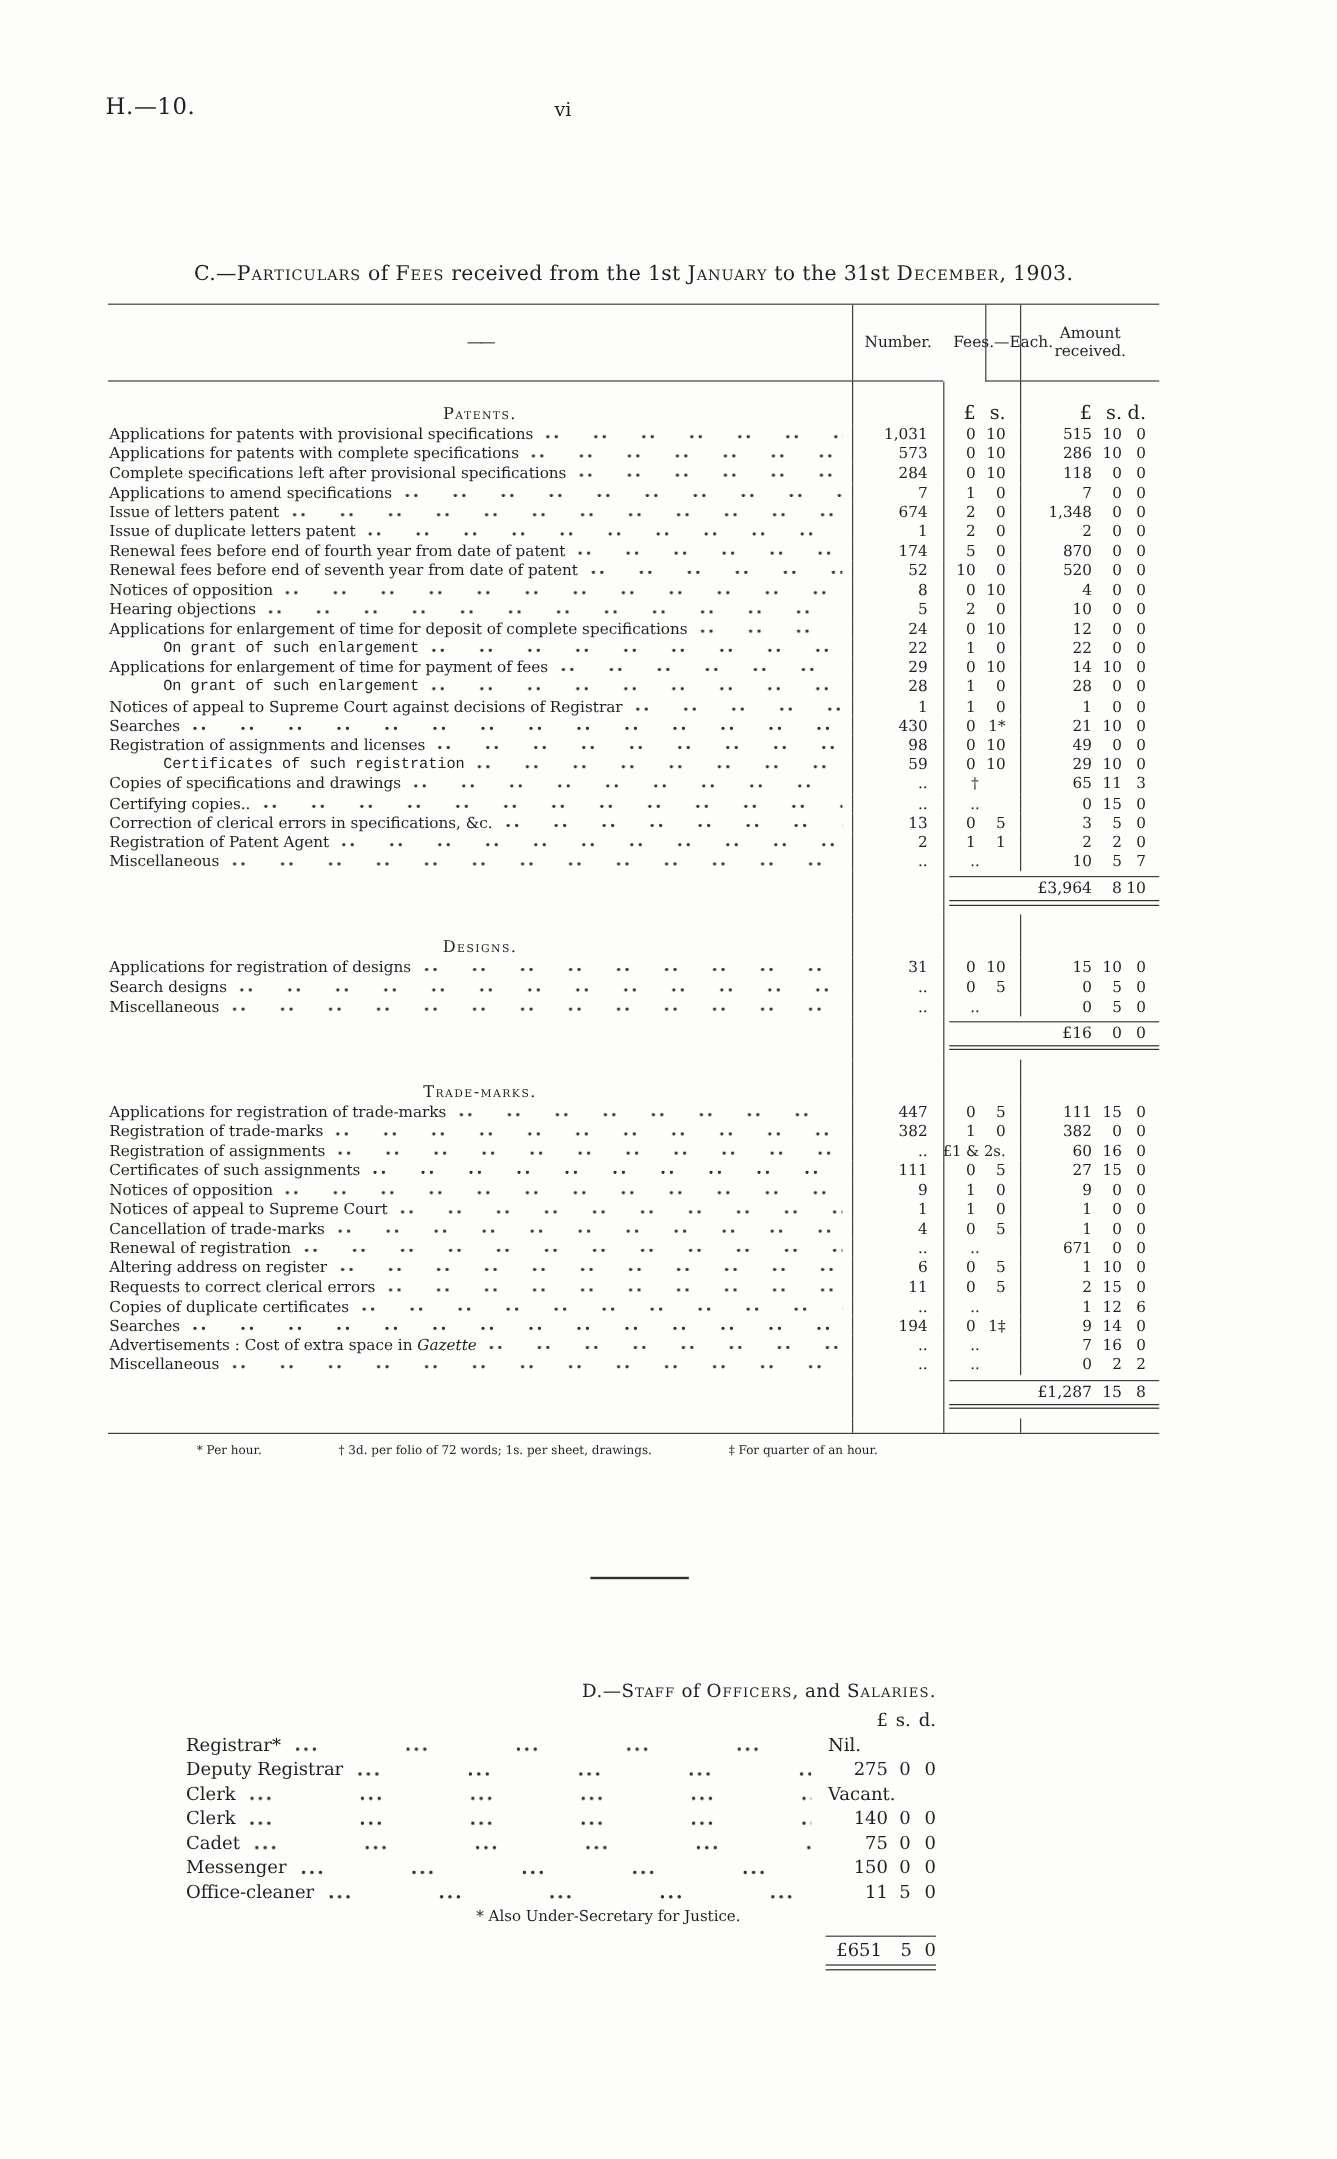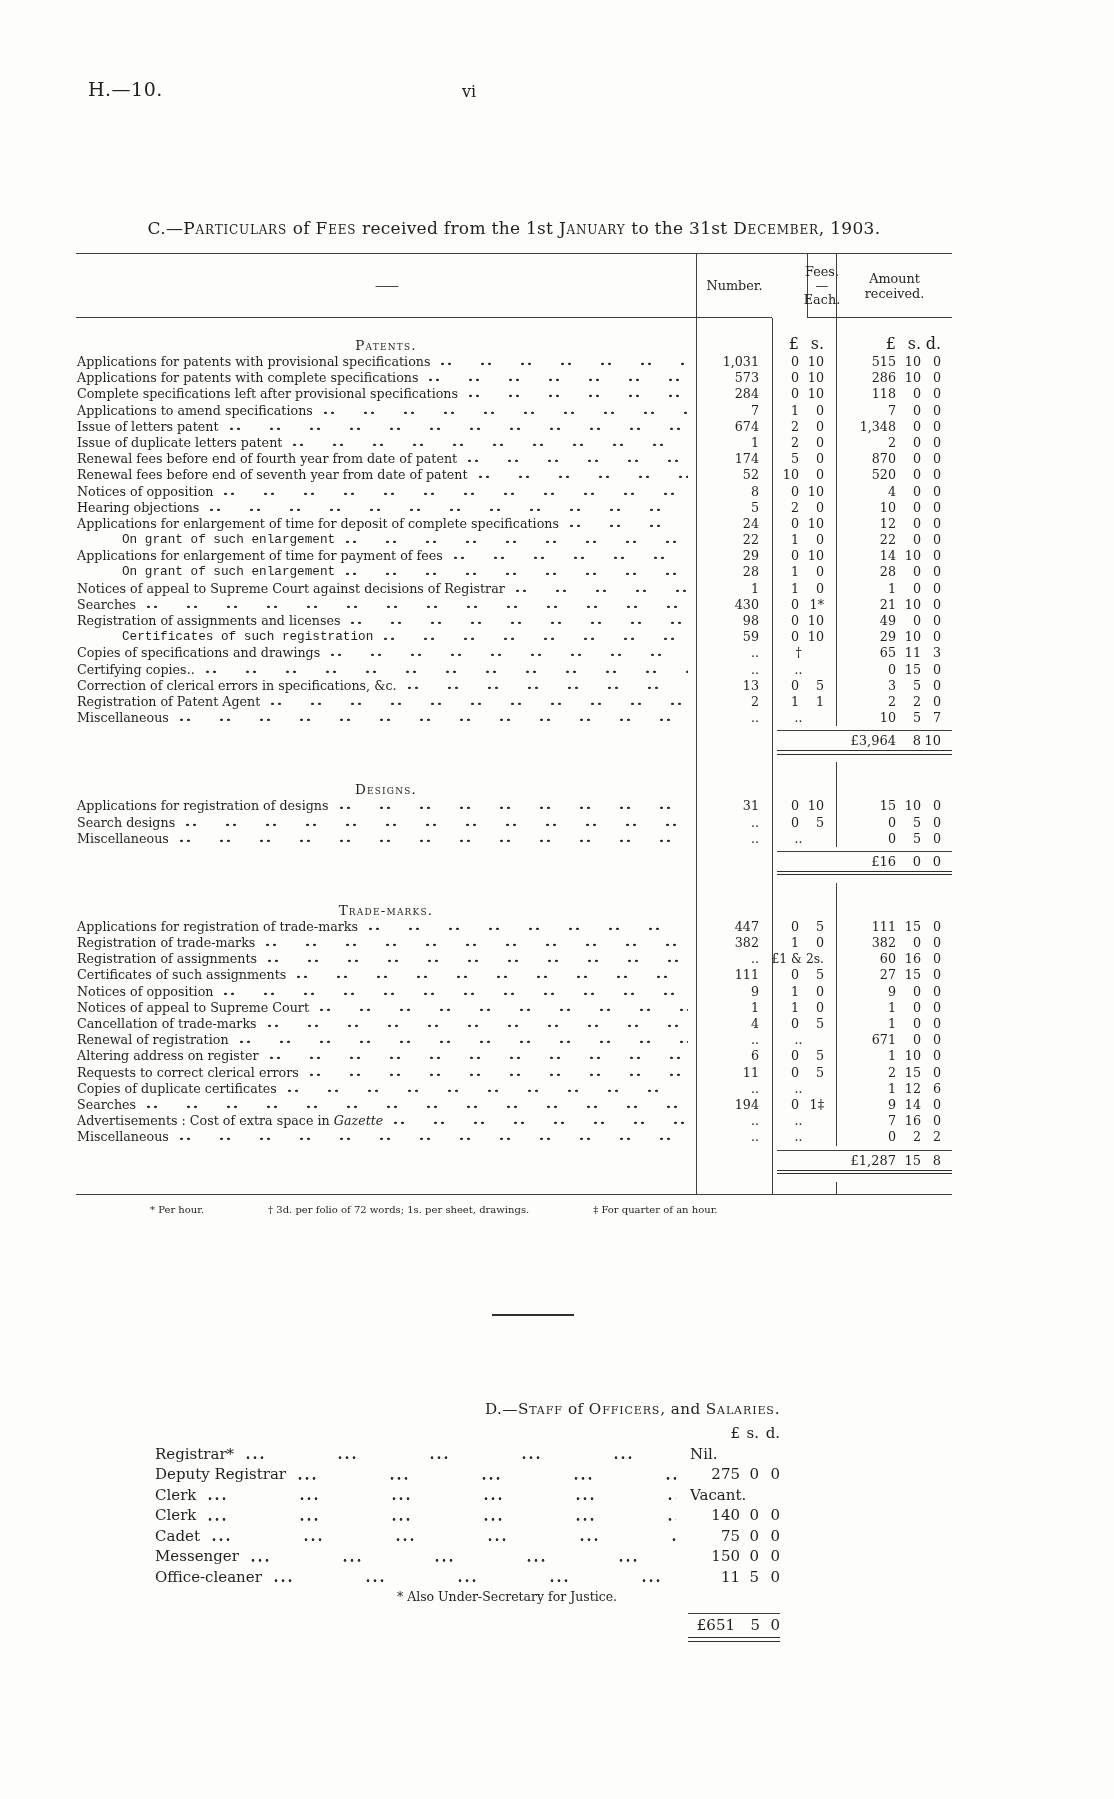--- a/index.html
+++ b/index.html
@@ -5,31 +5,31 @@
   html,body{margin:0;padding:0;background:#ffffff;}
   .page{position:relative;width:1114px;height:1799px;background:#fdfdfc;
         font-family:"DejaVu Serif", serif;color:#1f1f1f;overflow:hidden;}
   .sc{font-variant:small-caps;}
 
   
   .hdr-ref{position:absolute;left:88px;top:78px;font-size:19px;letter-spacing:.5px;}
   .hdr-page{position:absolute;left:462px;top:82px;font-size:16px;}
 
   
-  .cwrap{position:absolute;left:76px;top:218px;width:876px;}
+  .cwrap{position:absolute;left:90px;top:218px;width:876px;}
   .ctitle{text-align:center;font-size:17px;letter-spacing:.3px;margin-bottom:15px;white-space:nowrap;}
   .ctitle .sc{letter-spacing:.8px;}
 
   
   #ctable{display:grid;grid-template-columns:620px 76px 64px 116px;
           border-top:1px solid #3f3f3f;border-bottom:1px solid #3f3f3f;}
   .bl{border-left:1px solid #3f3f3f;}
   .hc{border-bottom:1px solid #3f3f3f;display:flex;align-items:center;justify-content:center;
       font-size:12.8px;min-height:64px;box-sizing:border-box;text-align:center;padding:4px;}
-  .fees-h{flex-direction:column;line-height:14px;margin-left:35px;}
+  .fees-h{flex-direction:row;line-height:14px;margin-left:35px;}
   .dashcell{font-size:13px;letter-spacing:-2px;}
 
   .shead{height:36px;display:flex;align-items:flex-end;justify-content:center;
          padding-bottom:1px;box-sizing:border-box;}
   .shead-t{font-size:13.5px;letter-spacing:1.2px;}
 
   .r{height:16.2px;font-size:12.7px;line-height:16.2px;box-sizing:border-box;}
   .lab{display:flex;align-items:baseline;padding-left:1px;}
   .lab.ind{padding-left:46px;font-family:Liberation Mono, monospace;}
   .lbl{white-space:nowrap;}

